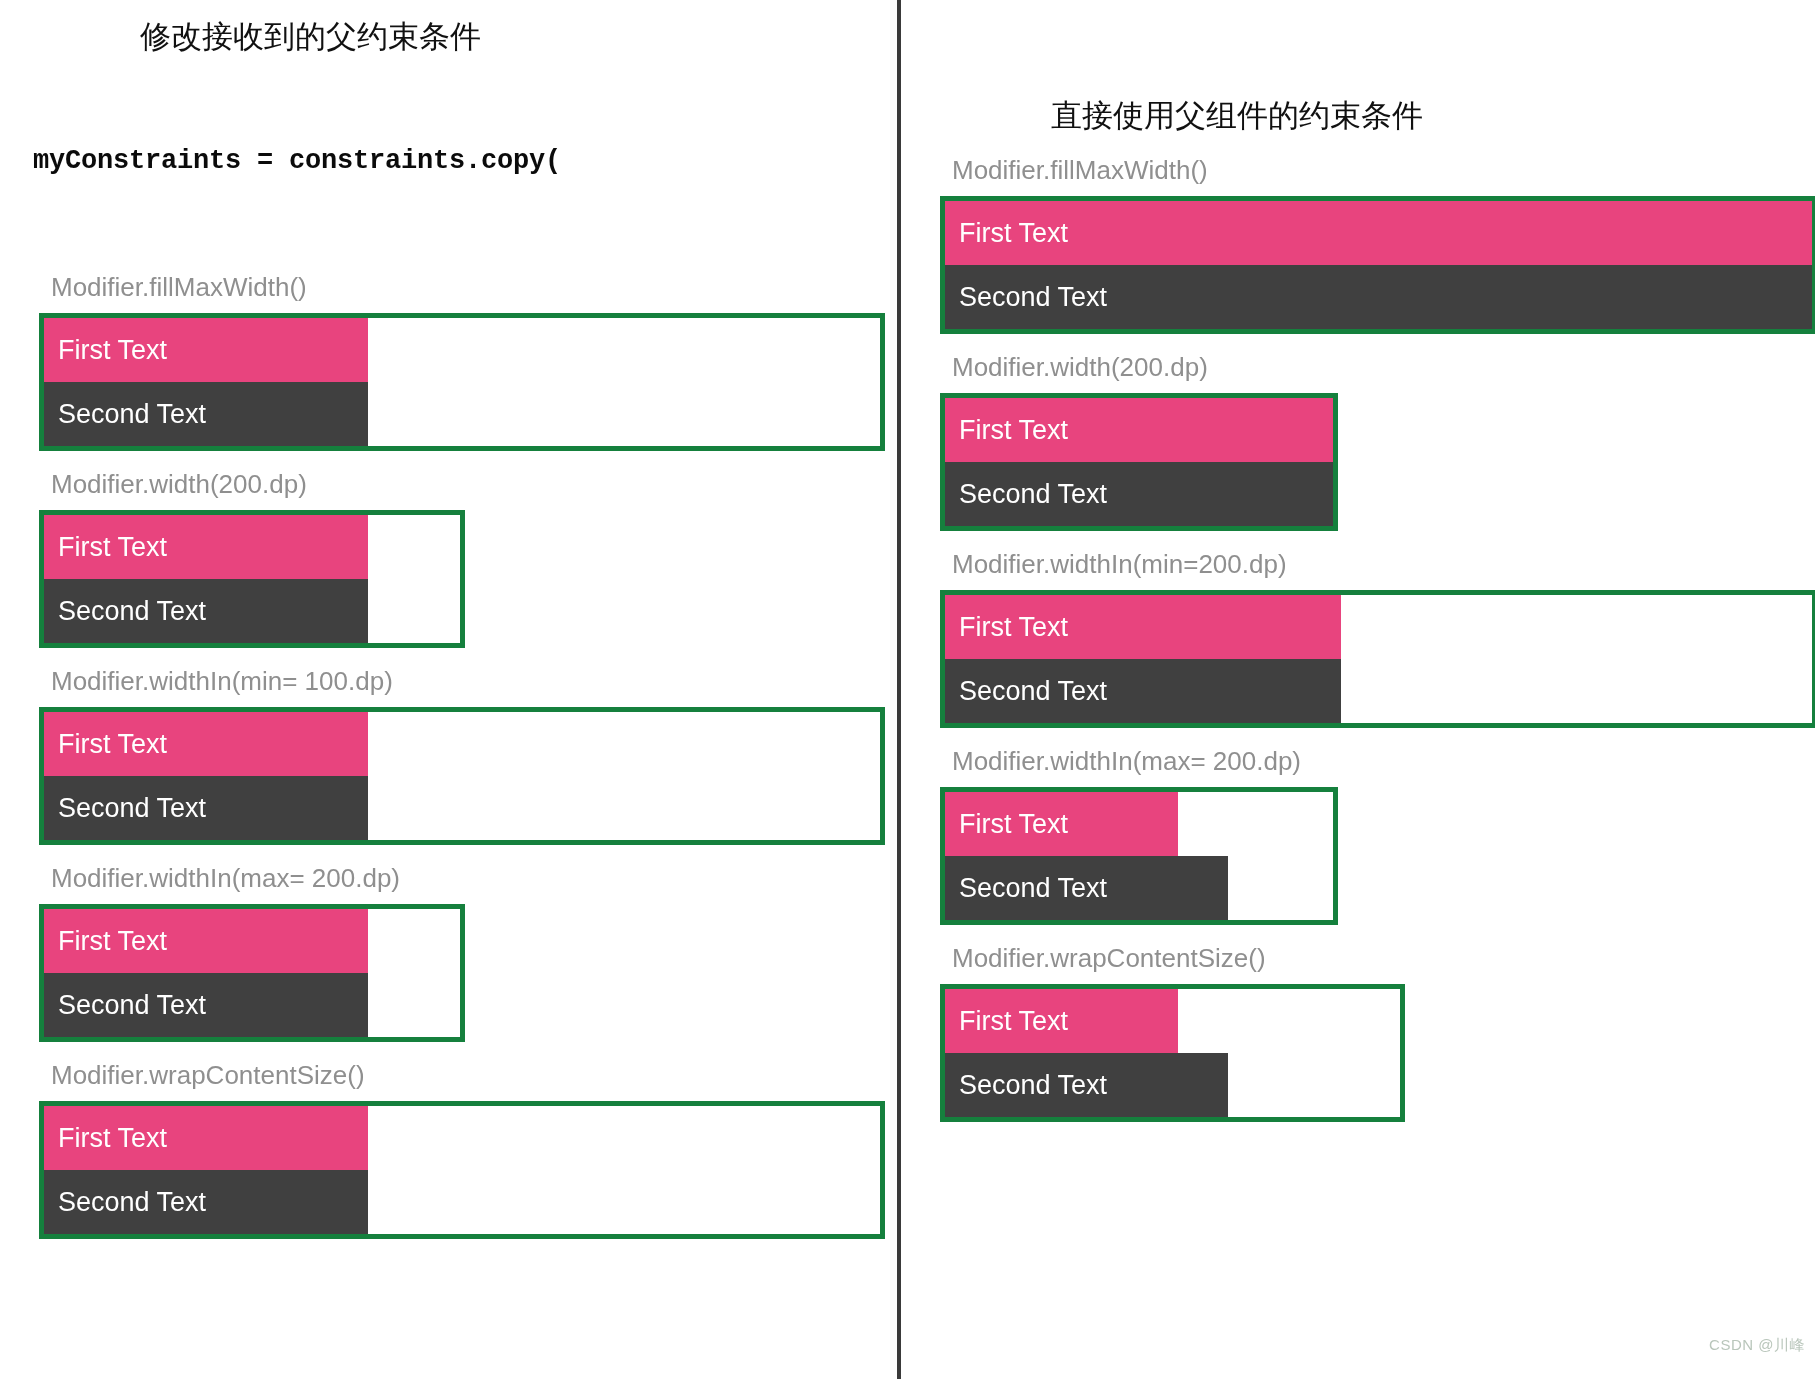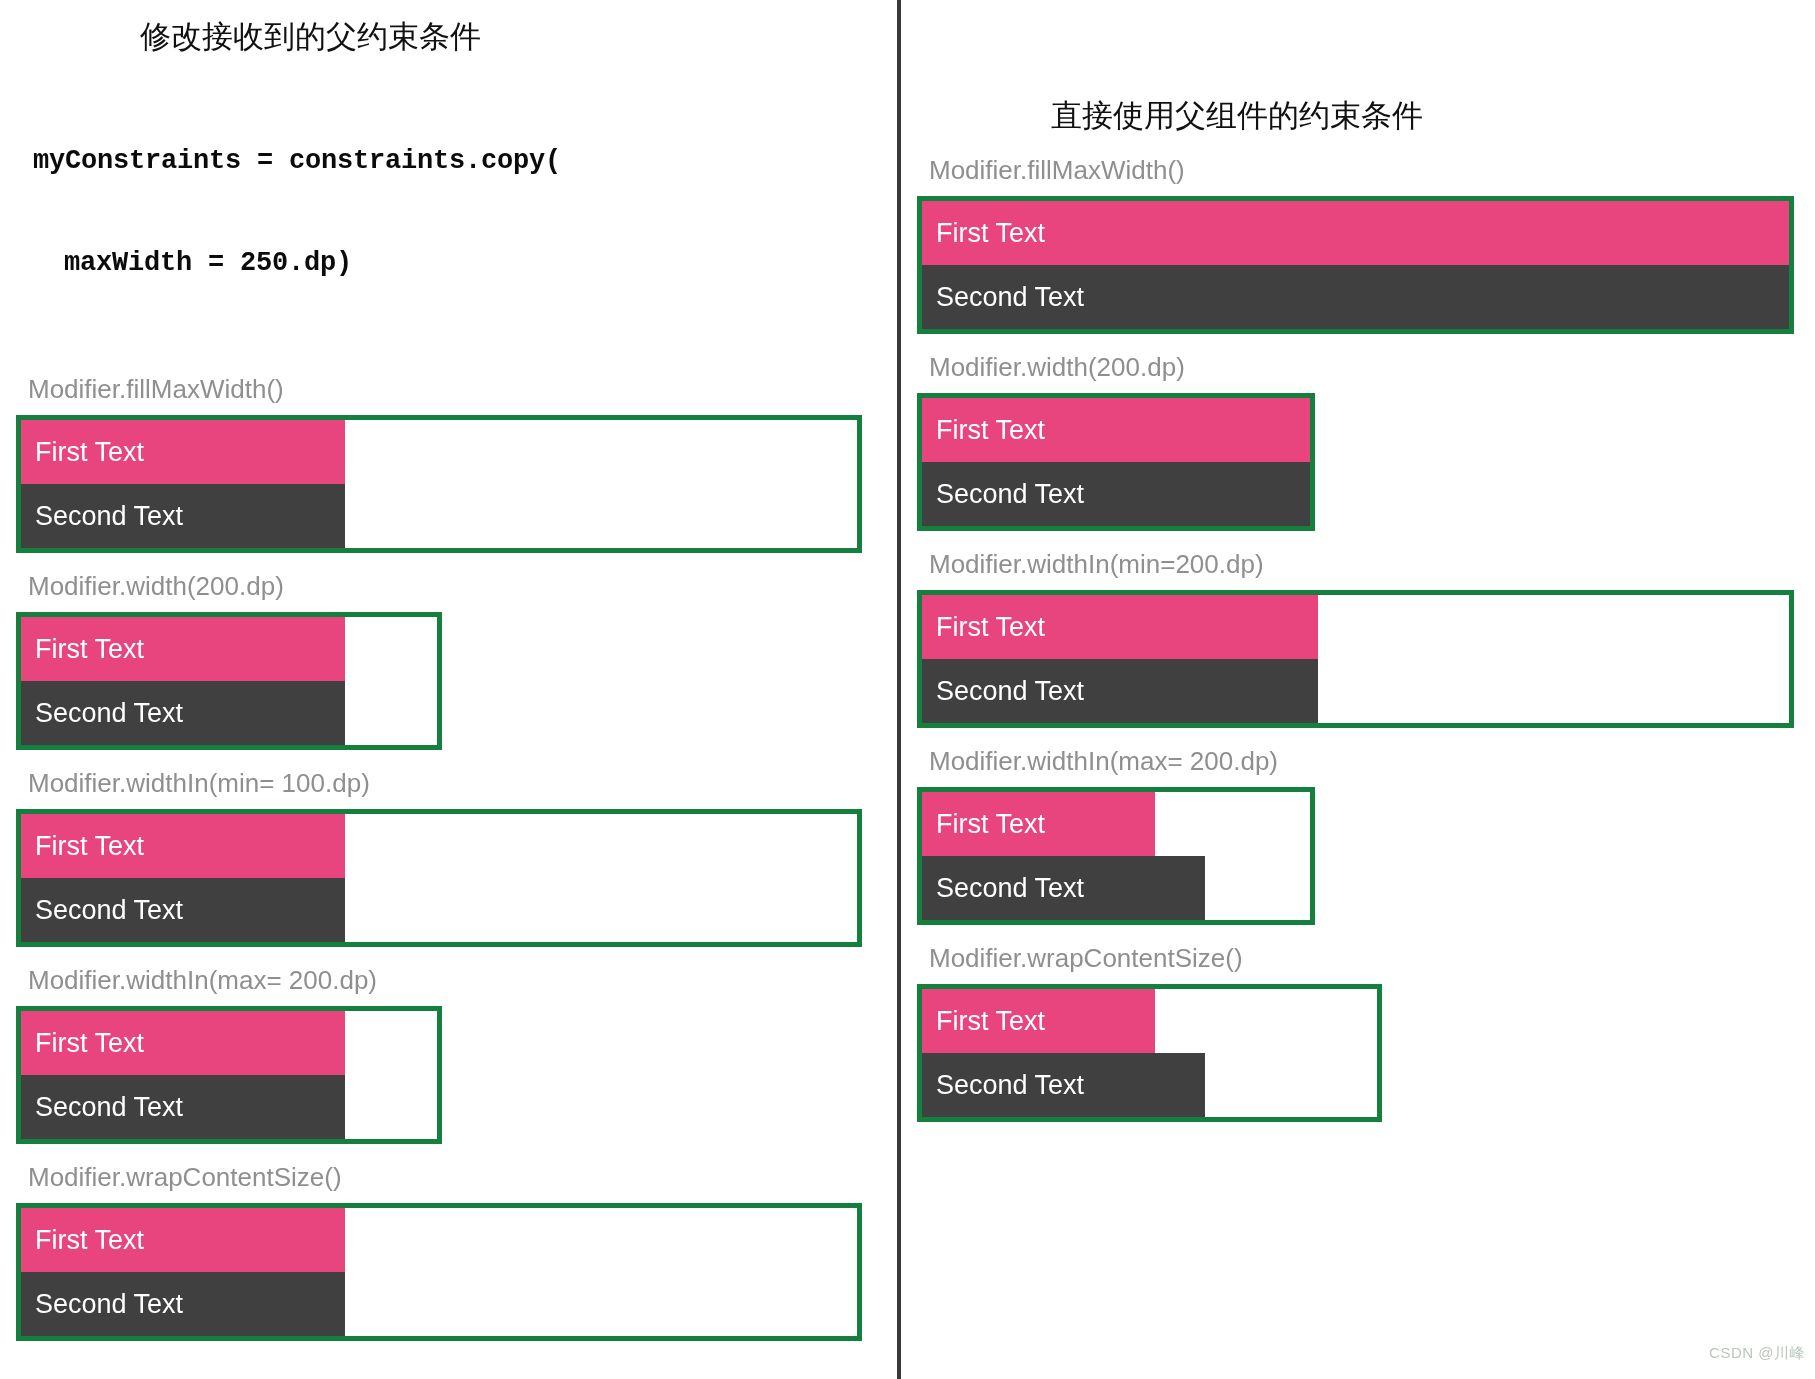--- a/index.html
+++ b/index.html
@@ -42,21 +42,21 @@
     white-space: pre;
     letter-spacing: -0.2px;
   }
   .code-line { display:block; }
   .code-indent { padding-left: 31px; }
 
   .sections { position: relative; }
   .sections-left  { padding-left: 16px; padding-top: 8px;}
   .sections-right { padding-left: 16px; padding-top: 0px;}
 
-  .section { margin-bottom: 0px; }
+  .section { margin-bottom: 0px; margin-left: 23px; }
 
   .sec-label {
     font-size: 26px;
     color: #8f8f8f;
     line-height: 1.0;
     padding: 20px 0 13px 12px;
     white-space: nowrap;
   }
 
   .box {
@@ -74,40 +74,39 @@
     color: #ffffff;
     font-size: 27px;
     padding-left: 14px;
     white-space: nowrap;
   }
   .bar-first  { background: #e8447e; }
   .bar-second { background: #404040; }
 
   .watermark {
     position: absolute;
-    right: 10px; bottom: 16px;
+    right: 10px; bottom: 24px;
     font-size: 15px;
     color: #b9c6bb;
     font-family: "Liberation Sans", sans-serif;
     letter-spacing: 0.5px;
   }
 </style>
 </head>
 <body>
 
 <div class="page">
 
   <div class="divider"></div>
 
   <div class="col col-left">
     <div class="col-head">
       <div class="col-title title-left">修改接收到的父约束条件</div>
       <div class="code-block">
         <span class="code-line">myConstraints = constraints.copy(</span>
-        <span class="code-line code-indent">maxWidth = 250.dp)</span>
       </div>
     </div>
     <div class="sections sections-left" id="left-sections">
         <div class="section">
           <div class="sec-label">Modifier.fillMaxWidth()</div>
           <div class="box" style="width: 846px;">
             <div class="bar bar-first" style="width: 324px;">First Text</div>
             <div class="bar bar-second" style="width: 324px;">Second Text</div>
           </div>
         </div>

